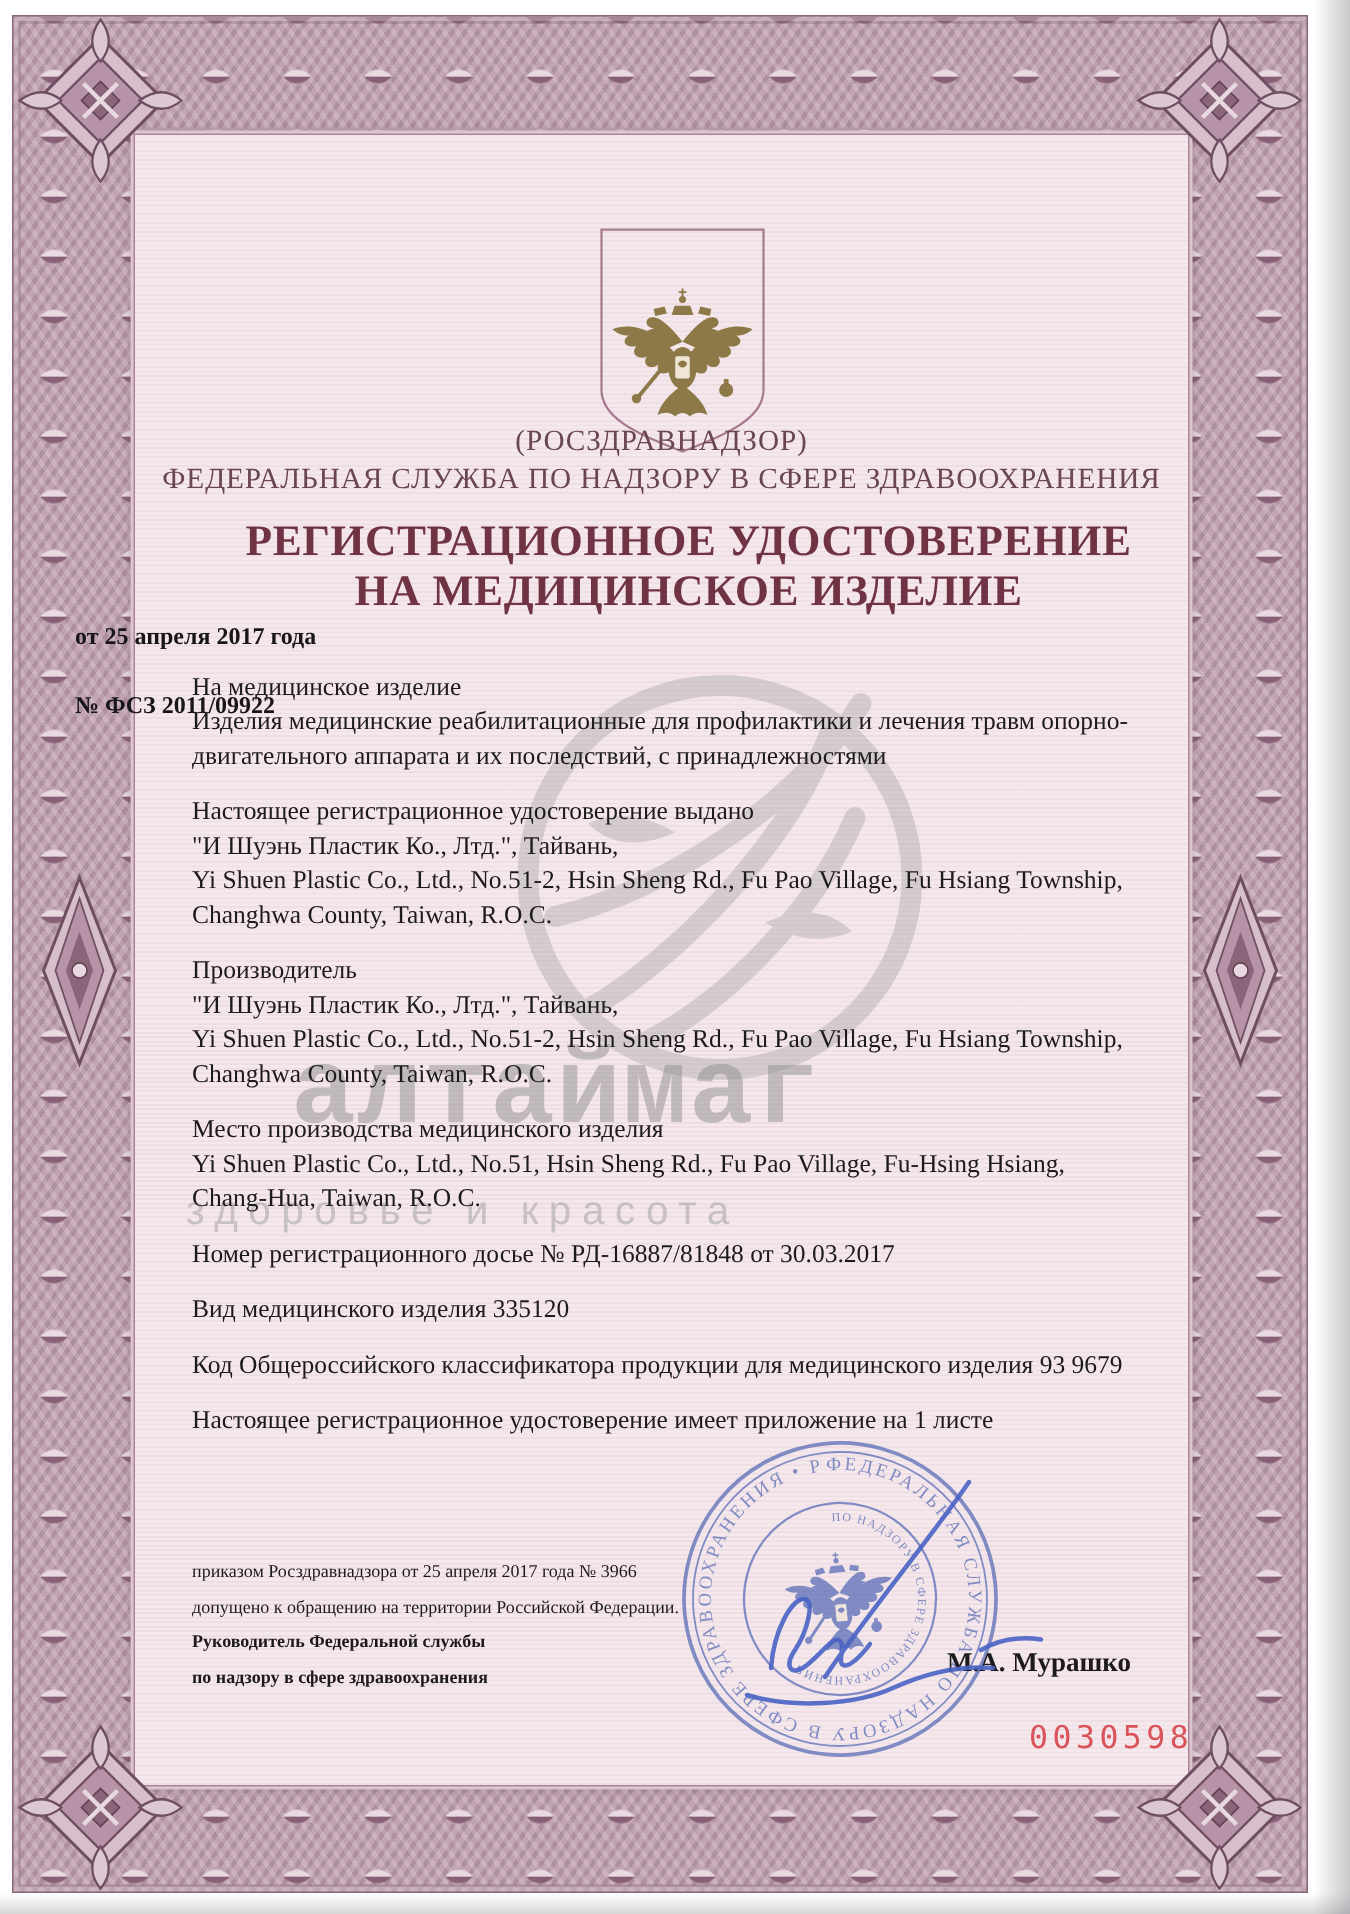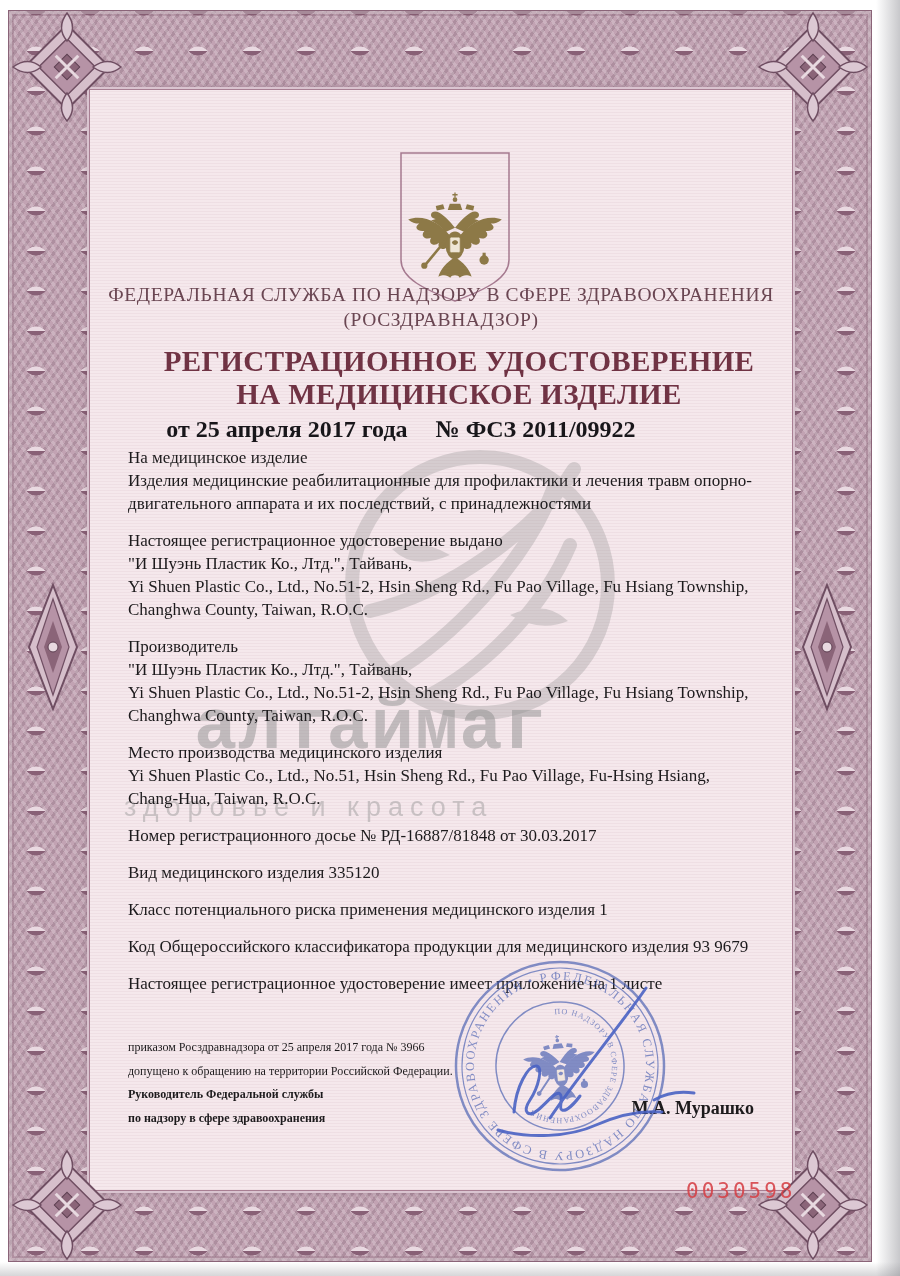--- a/index.html
+++ b/index.html
@@ -58,35 +58,35 @@
   }
 
   
   .emblem{position:absolute;left:305px;top:58px;width:120px;height:158px;z-index:2;}
   .agency{position:absolute;left:0;right:0;top:192px;z-index:2;text-align:center;
     color:#6a4652;font-size:19.5px;line-height:25px;letter-spacing:.6px;font-weight:500;}
   .title{position:absolute;left:0;right:0;top:255px;z-index:2;text-align:center;
     color:#703344;font-weight:bold;font-size:29px;line-height:33px;letter-spacing:.4px;margin-left:36px;}
   .daterow{position:absolute;left:0;right:0;top:326px;z-index:2;
     display:flex;justify-content:center;gap:28px;transform:translateX(-40px);
-    font-weight:bold;font-size:24px;color:#18161a;white-space:nowrap;}
+    font-weight:bold;font-size:16px;color:#18161a;white-space:nowrap;flex-direction:column;}
 
   
   .content{position:absolute;left:38px;right:34px;top:356px;z-index:2;
     font-size:17px;line-height:23px;color:#1c1a1c;}
   .content p{margin:0 0 14px 0;}
   .content b{font-weight:normal;}
 
   
   .footer{position:absolute;left:38px;top:946px;z-index:2;font-size:12px;line-height:23.5px;color:#1c1a1c;}
   .footer .bold{font-weight:bold;}
   .signer{position:absolute;right:38px;top:1008px;z-index:4;font-weight:bold;font-size:18px;color:#1c1a1c;margin-left:32px;}
   .serial{position:absolute;left:596px;top:1056px;z-index:4;
     font-family:"DejaVu Sans Mono", monospace;font-size:21px;letter-spacing:3px;
-    color:#d64046;opacity:.88;margin-top:33px;}
+    color:#d64046;opacity:.88;}
 
   
   .stamp{position:absolute;left:358px;top:864px;width:224px;height:224px;z-index:3;
     opacity:.62;transform:rotate(-6deg);color:#3b55ad;}
   .signature{position:absolute;left:366px;top:888px;width:252px;height:172px;z-index:4;}
 </style>
 </head>
 <body>
 
 <svg width="0" height="0" style="position:absolute">
@@ -186,22 +186,22 @@
     </svg>
     <div class="wm-brand">алтаймаг</div>
     <div class="wm-tagline">здоровье и красота</div>
 
     <svg class="emblem" viewBox="0 0 120 158" style="color:#8d7947;">
       <path d="M6,5 H114 V112 C114,130 92,141 60,153 C28,141 6,130 6,112 Z" fill="none" stroke="#a5798f" stroke-width="1.5"></path>
       <use href="#eagleShape" transform="translate(60,86) scale(0.52) translate(-110,-82)"></use>
     </svg>
 
     <div class="agency">
+      <div>(РОСЗДРАВНАДЗОР)</div>
       <div>ФЕДЕРАЛЬНАЯ СЛУЖБА ПО НАДЗОРУ В СФЕРЕ ЗДРАВООХРАНЕНИЯ</div>
-      <div>(РОСЗДРАВНАДЗОР)</div>
     </div>
 
     <div class="title">
       <div>РЕГИСТРАЦИОННОЕ УДОСТОВЕРЕНИЕ</div>
       <div>НА МЕДИЦИНСКОЕ ИЗДЕЛИЕ</div>
     </div>
 
     <div class="daterow">
       <span>от 25 апреля 2017 года</span>
       <span>№  ФСЗ 2011/09922</span>
@@ -226,24 +226,20 @@
         <span>Место производства медицинского изделия</span><br>
         <b>Yi Shuen Plastic Co., Ltd., No.51, Hsin Sheng Rd., Fu Pao Village, Fu-Hsing Hsiang, Chang-Hua, Taiwan, R.O.C.</b>
       </p>
       <p>
         <span>Номер регистрационного досье</span>
         <b>№ РД-16887/81848 от 30.03.2017</b>
       </p>
       <p>
         <span>Вид медицинского изделия</span>
         <b>335120</b>
-      </p>
-      <p>
-        <span>Класс потенциального риска применения медицинского изделия</span>
-        <b>1</b>
       </p>
       <p>
         <span>Код Общероссийского классификатора продукции для медицинского изделия</span>
         <b>93 9679</b>
       </p>
       <p>Настоящее регистрационное удостоверение имеет приложение на 1 листе</p>
     </div>
 
     <div class="footer">
       <div>приказом Росздравнадзора от 25 апреля 2017 года № 3966</div>

